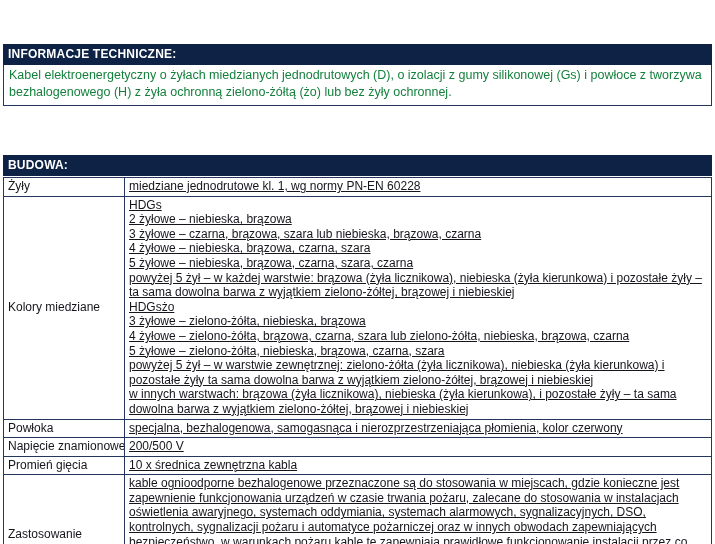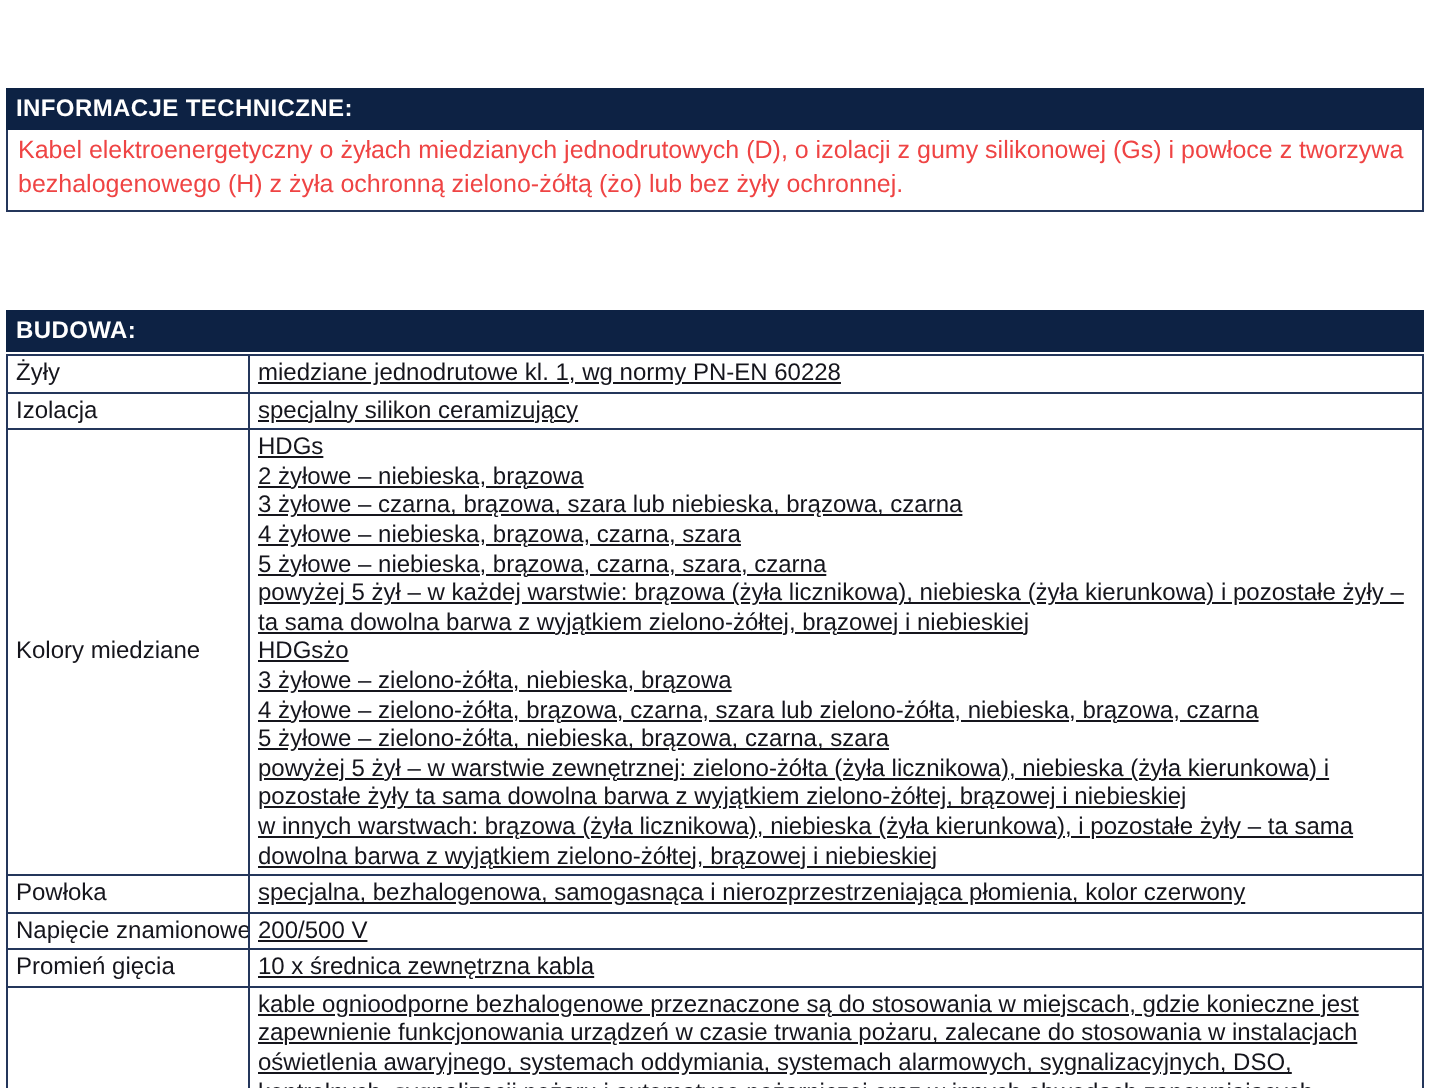--- a/index.html
+++ b/index.html
@@ -19,21 +19,21 @@
     letter-spacing: 0.2px;
     padding: 3px 5px 4px 5px;
     margin-top: 40px;
   }
   .info-box {
     border: 1px solid #24365b;
     border-top: none;
     padding: 2px 5px 4px 5px;
     font-size: 12.5px;
     line-height: 17px;
-    color: #ef4444;
+    color: #15803d;
   }
   .section-gap { height: 9px; }
   table.spec {
     width: 100%;
     border-collapse: collapse;
     table-layout: fixed;
     margin-top: 1px;
   }
   table.spec td {
     border: 1px solid #24365b;
@@ -68,24 +68,20 @@
 
   <div class="section-header">BUDOWA:</div>
 
   <table class="spec">
     <tbody>
       <tr>
         <td class="label-cell">Żyły</td>
         <td class="value-cell">miedziane jednodrutowe kl. 1, wg normy PN-EN 60228</td>
       </tr>
       <tr>
-        <td class="label-cell">Izolacja</td>
-        <td class="value-cell">specjalny silikon ceramizujący</td>
-      </tr>
-      <tr>
         <td class="label-cell">Kolory miedziane</td>
         <td class="value-cell">HDGs
 2 żyłowe – niebieska, brązowa
 3 żyłowe – czarna, brązowa, szara lub niebieska, brązowa, czarna
 4 żyłowe – niebieska, brązowa, czarna, szara
 5 żyłowe – niebieska, brązowa, czarna, szara, czarna
 powyżej 5 żył – w każdej warstwie: brązowa (żyła licznikowa), niebieska (żyła kierunkowa) i pozostałe żyły – ta sama dowolna barwa z wyjątkiem zielono-żółtej, brązowej i niebieskiej
 HDGsżo
 3 żyłowe – zielono-żółta, niebieska, brązowa
 4 żyłowe – zielono-żółta, brązowa, czarna, szara lub zielono-żółta, niebieska, brązowa, czarna

